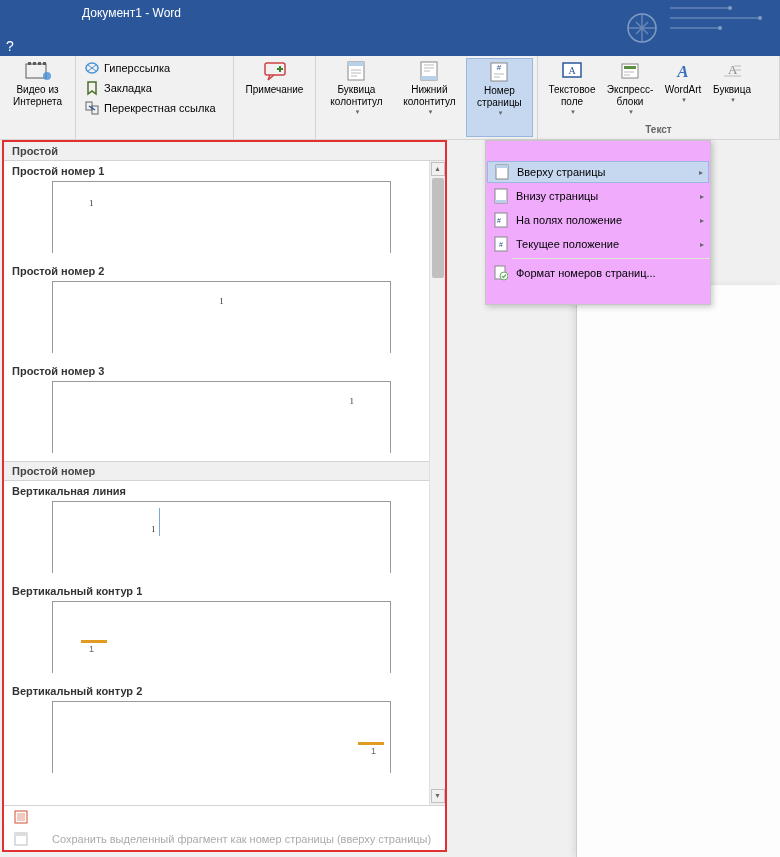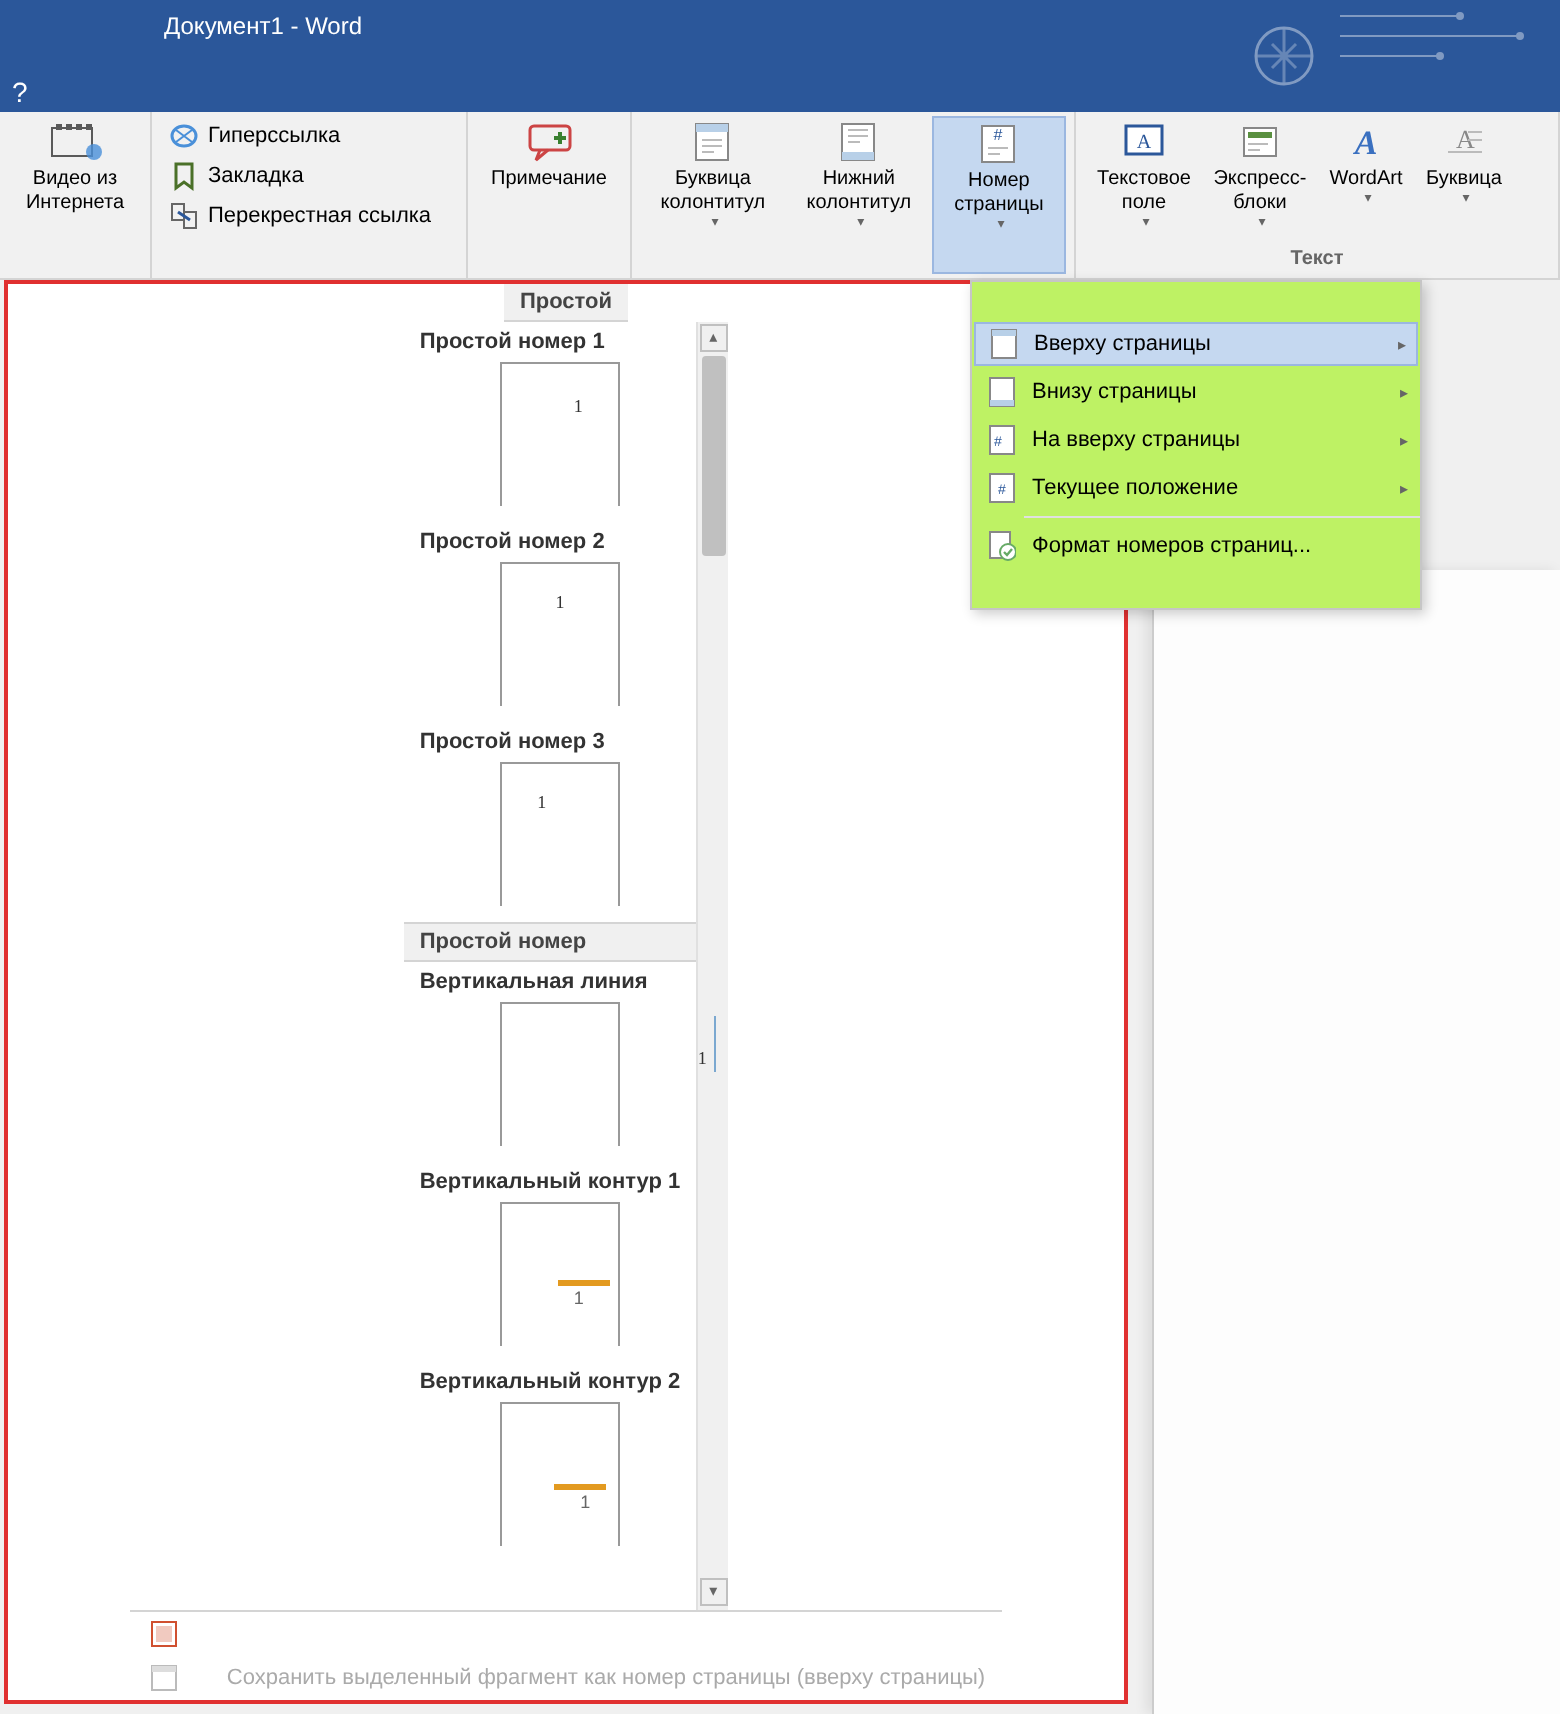--- a/index.html
+++ b/index.html
@@ -14,29 +14,29 @@
 .ribbon-group { display: flex; flex-direction: column; border-right: 1px solid #d4d4d4; padding: 2px 4px; }
 .ribbon-btn-large { display: flex; flex-direction: column; align-items: center; justify-content: flex-start; padding: 2px 4px; min-width: 46px; cursor: pointer; text-align: center; line-height: 1.2; }
 .ribbon-btn-large.active { background: #c5d8f0; border: 1px solid #9bb7e0; }
 .ribbon-btn-large .icon { width: 28px; height: 22px; margin-bottom: 2px; display:flex;align-items:center;justify-content:center; }
 .ribbon-btn-large .label { font-size: 10px; }
 .ribbon-btn-small { display: flex; align-items: center; padding: 1px 4px; height: 20px; cursor: pointer; font-size: 11px; }
 .ribbon-btn-small .icon { width: 16px; height: 16px; margin-right: 4px; display:flex;align-items:center;justify-content:center; }
 .group-label { text-align: center; font-size: 10px; color: #666; margin-top: auto; padding-bottom:2px;font-weight:bold; }
 .dropdown-arrow { font-size: 7px; margin-left: 2px; color: #666; }
 
-.menu-panel { position: absolute; left: 485px; top: 140px; width: 226px; background: #bef264; border: 1px solid #c6c6c6; box-shadow: 2px 2px 6px rgba(0,0,0,0.2); padding: 19px 0; z-index: 10; }
+.menu-panel { position: absolute; left: 485px; top: 140px; width: 226px; background: #f0abfc; border: 1px solid #c6c6c6; box-shadow: 2px 2px 6px rgba(0,0,0,0.2); padding: 19px 0; z-index: 10; }
 .menu-item { display: flex; align-items: center; height: 24px; padding: 0 6px; cursor: pointer; font-size: 11px; }
 .menu-item:hover, .menu-item.highlight { background: #c5d8f0; border: 1px solid #9bb7e0; height: 22px; margin: 1px; padding: 0 5px; }
 .menu-item .icon { width: 18px; height: 16px; margin-right: 6px; display:flex;align-items:center;justify-content:center; }
 .menu-item .text { flex: 1; }
 .menu-item .arrow { font-size: 8px; color: #666; }
 .menu-sep { height: 1px; background: #e0e0e0; margin: 2px 0 2px 26px; }
 
-.gallery { position: absolute; left: 2px; top: 140px; width: 562px; height: 712px; border: 2px solid #e03030; background: #fff; display: flex; flex-direction: column; align-items: center; }
+.gallery { position: absolute; left: 2px; top: 140px; width: 445px; height: 712px; border: 2px solid #e03030; background: #fff; display: flex; flex-direction: column; }
 .gallery-header { background: #f0f0f0; border-bottom: 1px solid #d4d4d4; padding: 3px 8px; font-weight: bold; font-size: 11px; color: #444; }
 .gallery-scroll { flex: 1; overflow: hidden; position: relative; }
 .gallery-scrollbar { position: absolute; right: 0; top: 0; width: 16px; height: 100%; background: #f0f0f0; border-left: 1px solid #e0e0e0; }
 .sb-btn { width: 14px; height: 14px; background: #f0f0f0; border: 1px solid #c0c0c0; font-size:8px; text-align:center; line-height:12px; color:#666; margin:1px auto; cursor:pointer; }
 .sb-thumb { width: 12px; height: 100px; background: #c0c0c0; margin: 2px auto; border-radius:2px; }
 
 .gallery-content { padding: 0; margin-right: 16px; }
 .gallery-item { padding: 4px 8px 8px 8px; cursor: pointer; }
 .gallery-item-title { font-size: 11px; font-weight: bold; color: #333; margin-bottom: 4px; }
 .page-preview { border: 1px solid #999; border-bottom: none; height: 72px; background: #fff; position: relative; margin: 0 30px 0 40px; }
@@ -245,21 +245,21 @@
     <span class="text">Внизу страницы</span>
     <span class="arrow">▸</span>
   </div>
   <div class="menu-item">
     <span class="icon">
         <svg width="14" height="16" viewBox="0 0 14 16">
           <rect x="1" y="1" width="12" height="14" fill="#fff" stroke="#888"></rect>
           <text x="3" y="11" font-size="7" fill="#2b579a">#</text>
         </svg>
       </span>
-    <span class="text">На вверху страницы</span>
+    <span class="text">На полях положение</span>
     <span class="arrow">▸</span>
   </div>
   <div class="menu-item">
     <span class="icon">
         <svg width="14" height="16" viewBox="0 0 14 16">
           <rect x="1" y="1" width="12" height="14" fill="#fff" stroke="#888"></rect>
           <text x="7" y="11" font-size="7" fill="#2b579a" text-anchor="middle">#</text>
         </svg>
       </span>
     <span class="text">Текущее положение</span>

